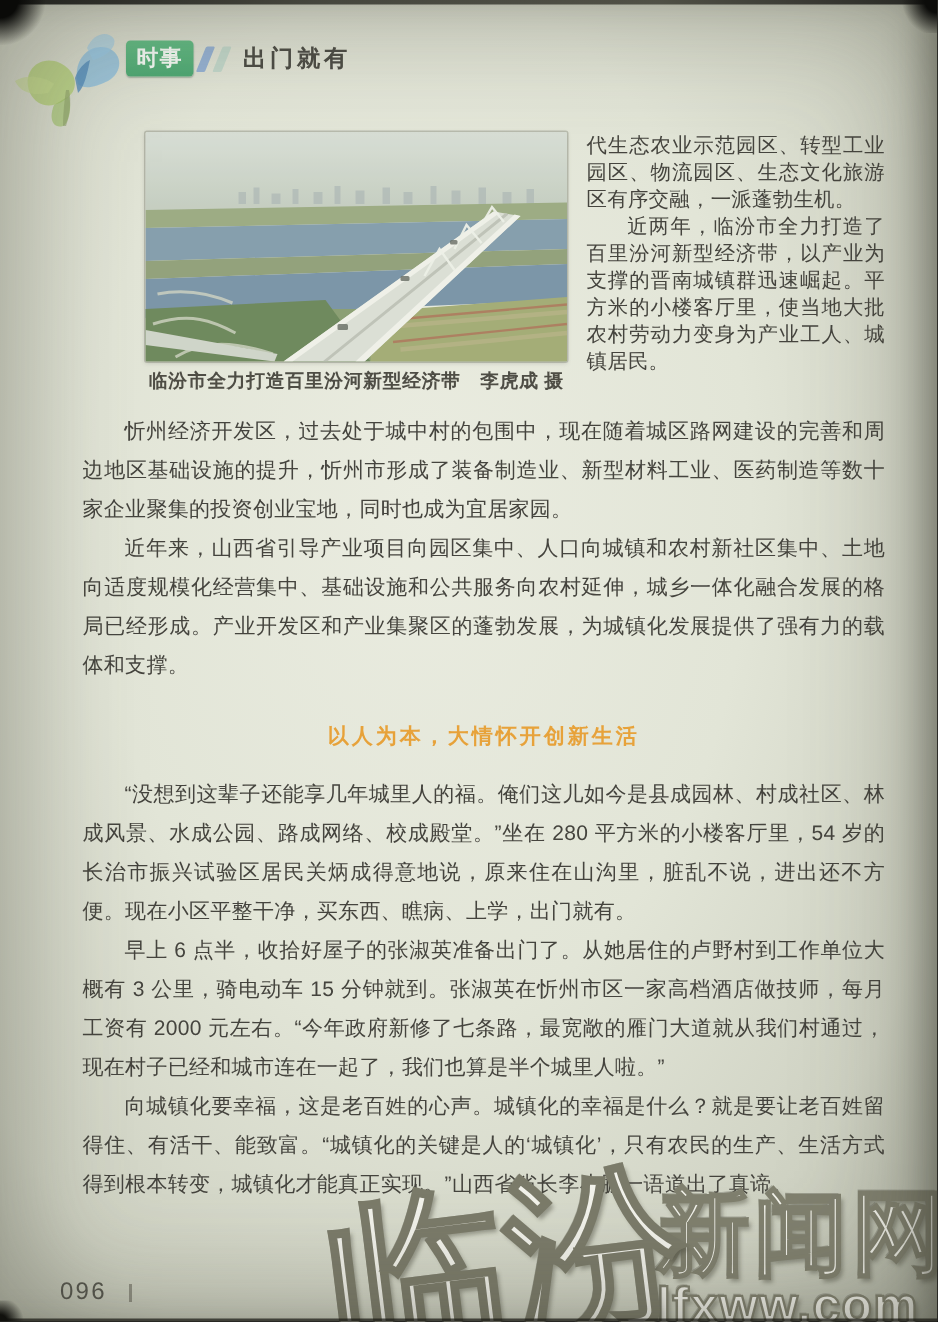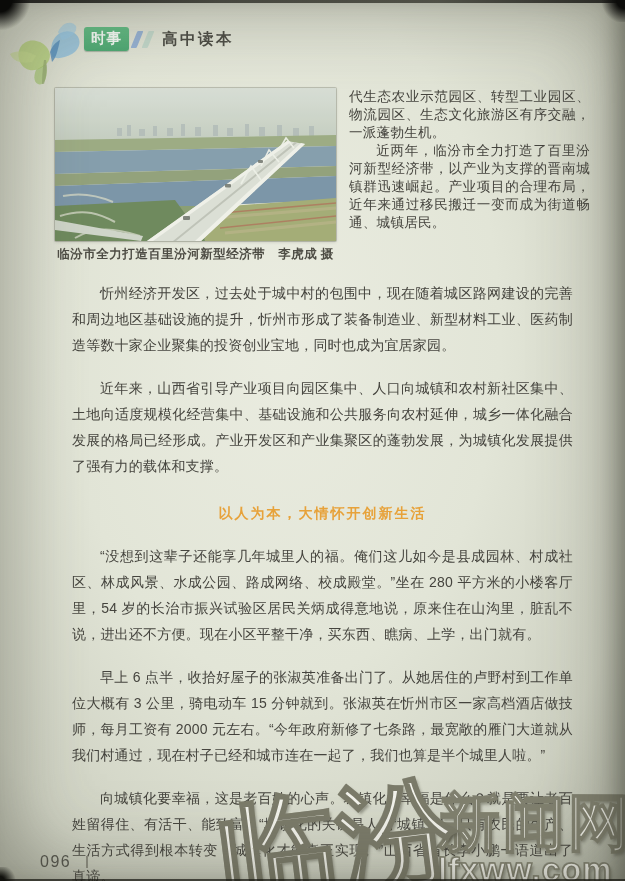--- a/index.html
+++ b/index.html
@@ -27,31 +27,31 @@
   .badge{background:linear-gradient(#63bd85,#4ea873);color:#f6fbf6;font-weight:bold;font-size:14.5px;
          letter-spacing:1px;padding:2px 7px 3px;border-radius:3px;box-shadow:0 1px 1px rgba(60,90,70,.35);}
   .slash{display:inline-block;width:6px;height:17px;transform:skewX(-22deg);margin-left:5px;border-radius:1px;}
   .slash.s1{background:#96b2d4;}
   .slash.s2{background:#c3d8cb;}
   .series-title{margin-left:11px;font-size:15.5px;font-weight:bold;color:#4c4c45;letter-spacing:2.5px;}
 
   
   .content{position:absolute;left:55px;right:35px;top:88px;color:#45443e;}
   .top-section{display:flex;gap:13px;}
-  .photo-block{width:281px;flex:0 0 281px;}
+  .photo-block{width:281px;flex:0 0 281px;margin-left:42px;}
   .photo{width:281px;height:153px;display:block;border-radius:1px;
          box-shadow:0 0 0 1px rgba(120,122,108,.35), 0 1px 3px rgba(80,82,70,.25);}
   .caption{margin-top:5px;text-align:center;font-family:"Liberation Serif","DejaVu Serif",serif;
            font-size:12.5px;font-weight:bold;color:#4e4d45;letter-spacing:.5px;}
   .right-col{flex:1;font-size:13.6px;line-height:18px;text-align:justify;letter-spacing:.2px;}
   .right-col p{margin:0;}
   .right-col p.indent{text-indent:2em;}
 
   .body-text{margin-top:11px;font-size:14px;line-height:26px;text-align:justify;letter-spacing:.2px;}
-  .body-text p{margin:17px;text-indent:2em;}
+  .body-text p{margin:0;text-indent:2em;}
 
   .article-heading{margin:21px 0 13px;text-align:center;font-size:14px;font-weight:bold;letter-spacing:2px;}
 
   
   .footer{position:absolute;left:40px;bottom:10px;display:flex;align-items:center;color:#55554d;}
   .page-number{font-size:16px;letter-spacing:1.5px;}
   .folio-tick{display:inline-block;width:2px;height:12px;background:#909084;margin-left:15px;}
 
   
   .watermark{position:absolute;right:-8px;bottom:-10px;display:flex;align-items:flex-end;pointer-events:none;}
@@ -78,21 +78,21 @@
           <path d="M46 46 C42 32 52 18 66 22 C76 26 76 38 66 44 C58 48 50 50 46 46 Z" fill="#74b4e0" opacity=".7"></path>
           <path d="M52 22 C56 12 66 10 70 16 C72 22 64 28 56 30 Z" fill="#8fc6ea" opacity=".6"></path>
           <path d="M44 42 C46 36 50 32 54 30 C52 40 50 48 46 52 Z" fill="#3f7fb8" opacity=".8"></path>
           <path d="M40 50 C42 58 40 68 38 74 L36 74 C36 66 37 56 38 50 Z" fill="#7e9456" opacity=".55"></path>
         </g>
       </svg>
       <div class="brand">
         <span class="badge">时事</span>
         <span class="slash s1"></span>
         <span class="slash s2"></span>
-        <span class="series-title">高中读本</span>
+        <span class="series-title">出门就有</span>
       </div>
     </div>
 
     <div class="content">
       <div class="top-section">
         <div class="photo-block">
           <svg class="photo" viewBox="0 0 281 153" preserveAspectRatio="none">
             <defs>
               <linearGradient id="sky" x1="0" y1="0" x2="0" y2="1">
                 <stop offset="0" stop-color="#d6dcd4"></stop>
@@ -150,21 +150,21 @@
               <rect x="128" y="128" width="7" height="4" rx="1"></rect>
               <rect x="170" y="96" width="6" height="3.4" rx="1"></rect>
               <rect x="203" y="72" width="5" height="3" rx="1"></rect>
             </g>
             <rect x="0" y="0" width="281" height="153" fill="#e8ecdf" opacity=".13"></rect>
           </svg>
           <div class="caption">临汾市全力打造百里汾河新型经济带　李虎成 摄</div>
         </div>
         <div class="right-col">
           <p>代生态农业示范园区、转型工业园区、物流园区、生态文化旅游区有序交融，一派蓬勃生机。</p>
-          <p class="indent">近两年，临汾市全力打造了百里汾河新型经济带，以产业为支撑的晋南城镇群迅速崛起。产业项目的合理布局，近年来通过移民搬迁一变而成为街道畅通、城镇居民。</p>
+          <p class="indent">近两年，临汾市全力打造了百里汾河新型经济带，以产业为支撑的晋南城镇群迅速崛起。平方米的小楼客厅里，使当地大批农村劳动力变身为产业工人、城镇居民。</p>
         </div>
       </div>
 
       <div class="body-text">
         <p>忻州经济开发区，过去处于城中村的包围中，现在随着城区路网建设的完善和周边地区基础设施的提升，忻州市形成了装备制造业、新型材料工业、医药制造等数十家企业聚集的投资创业宝地，同时也成为宜居家园。</p>
         <p>近年来，山西省引导产业项目向园区集中、人口向城镇和农村新社区集中、土地向适度规模化经营集中、基础设施和公共服务向农村延伸，城乡一体化融合发展的格局已经形成。产业开发区和产业集聚区的蓬勃发展，为城镇化发展提供了强有力的载体和支撑。</p>
         <h2 class="article-heading" id="article-heading" style="color: rgb(231, 162, 58);">以人为本，大情怀开创新生活</h2>
         <p>“没想到这辈子还能享几年城里人的福。俺们这儿如今是县成园林、村成社区、林成风景、水成公园、路成网络、校成殿堂。”坐在 280 平方米的小楼客厅里，54 岁的长治市振兴试验区居民关炳成得意地说，原来住在山沟里，脏乱不说，进出还不方便。现在小区平整干净，买东西、瞧病、上学，出门就有。</p>
         <p>早上 6 点半，收拾好屋子的张淑英准备出门了。从她居住的卢野村到工作单位大概有 3 公里，骑电动车 15 分钟就到。张淑英在忻州市区一家高档酒店做技师，每月工资有 2000 元左右。“今年政府新修了七条路，最宽敞的雁门大道就从我们村通过，现在村子已经和城市连在一起了，我们也算是半个城里人啦。”</p>
         <p>向城镇化要幸福，这是老百姓的心声。城镇化的幸福是什么？就是要让老百姓留得住、有活干、能致富。“城镇化的关键是人的‘城镇化’，只有农民的生产、生活方式得到根本转变，城镇化才能真正实现。”山西省省长李小鹏一语道出了真谛。</p>

